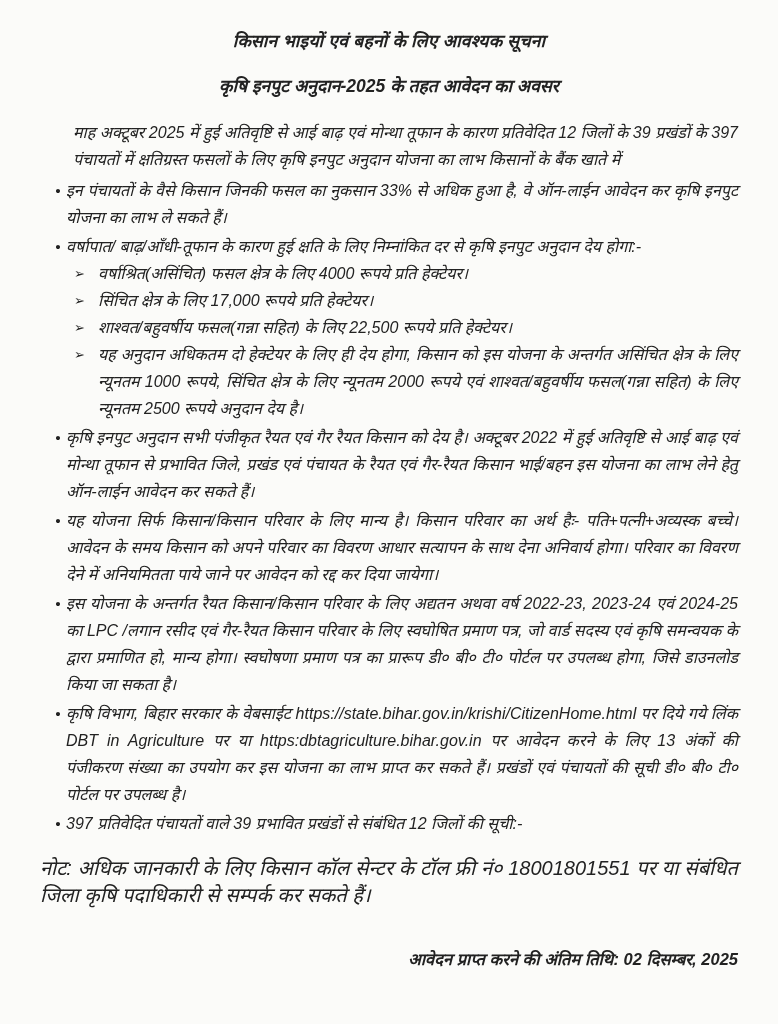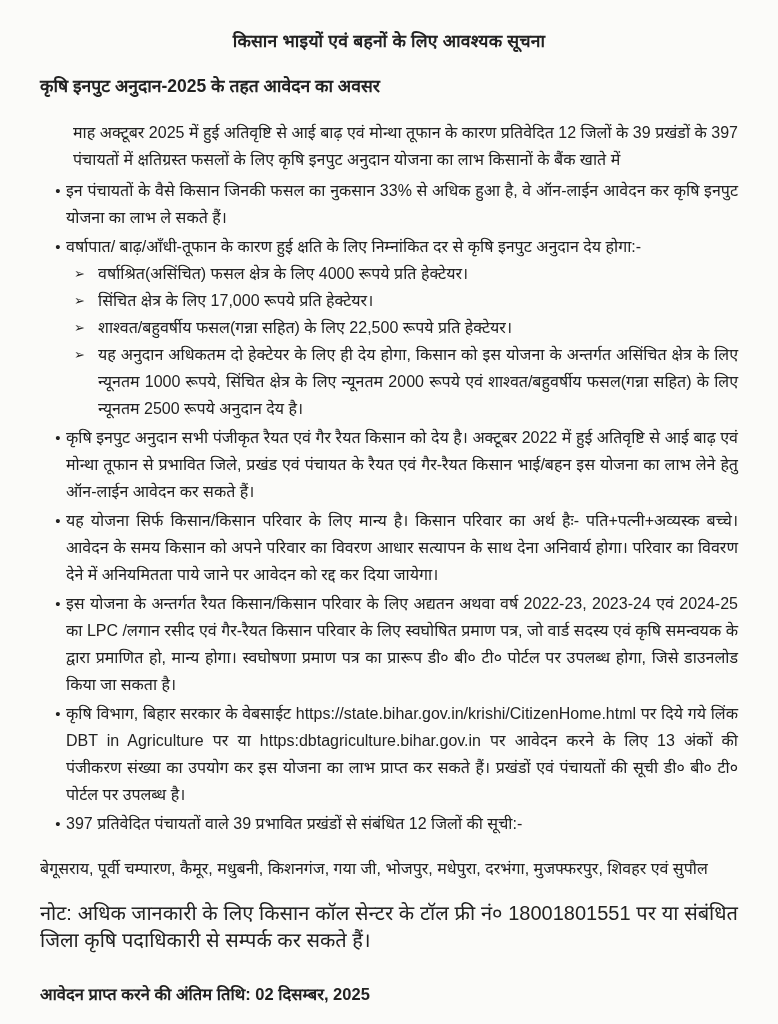--- a/index.html
+++ b/index.html
@@ -1,19 +1,19 @@
 <!DOCTYPE html>
 <html lang="hi" style="--ink: #222222; --paper: #fbfbf9;"><head>
 <meta charset="utf-8">
 <style>
   :root{
     --ink:#222222;
     --paper:#fbfbf9;
   }
-  *{margin:0;padding:0;box-sizing:border-box;}
+  *{margin:0;padding:0;box-sizing:border-box;font-style:italic;}
   html,body{width:778px;}
   body{
     width:778px;
     height:1024px;
     background:var(--paper);
     color:var(--ink);
     font-family:"Liberation Sans","DejaVu Sans",sans-serif;
     overflow:hidden;
   }
   .page{
@@ -23,20 +23,21 @@
     background:var(--paper);
   }
   .title{
     text-align:center;
     font-size:17.5px;
     font-weight:bold;
     letter-spacing:.2px;
     margin-top:6px;
   }
   .subtitle{
+    text-align:center;
     font-size:17.5px;
     font-weight:bold;
     margin-top:21px;
   }
   .intro{
     margin-top:22px;
     font-size:16px;
     line-height:27px;
     text-align:justify;
     margin-left:33px;
@@ -89,22 +90,22 @@
     font-size:16px;
     line-height:27px;
   }
   .note{
     margin-top:18px;
     font-size:20px;
     line-height:27px;
     text-align:justify;
   }
   .deadline{
-    margin-top:28px;
-    text-align:left;
+    margin-top:38px;
+    text-align:right;
     font-size:16.5px;
     font-weight:bold;
   }
 </style>
 </head>
 <body>
 
 <div class="page">
 
   <div class="title">किसान भाइयों एवं बहनों के लिए आवश्यक सूचना</div>
@@ -164,19 +165,18 @@
       <span class="b-body">कृषि विभाग, बिहार सरकार के वेबसाईट https://state.bihar.gov.in/krishi/CitizenHome.html पर दिये गये लिंक DBT in Agriculture  पर या https:dbtagriculture.bihar.gov.in पर आवेदन करने के लिए 13 अंकों की पंजीकरण संख्या का उपयोग कर इस योजना का लाभ प्राप्त कर सकते हैं। प्रखंडों एवं पंचायतों की सूची डी० बी० टी० पोर्टल पर उपलब्ध है।</span>
     </li>
 
     <li>
       <span class="b-marker">•</span>
       <span class="b-body">397 प्रतिवेदित पंचायतों वाले 39 प्रभावित प्रखंडों से संबंधित 12 जिलों की सूची:-</span>
     </li>
 
   </ul>
 
-  <p class="districts">बेगूसराय, पूर्वी चम्पारण, कैमूर, मधुबनी, किशनगंज, गया जी, भोजपुर, मधेपुरा, दरभंगा, मुजफ्फरपुर, शिवहर एवं सुपौल</p>
 
   <p class="note">नोट: अधिक जानकारी के लिए किसान कॉल सेन्टर के टॉल फ्री नं० 18001801551 पर या संबंधित जिला कृषि पदाधिकारी से सम्पर्क कर सकते हैं।</p>
 
   <p class="deadline">आवेदन प्राप्त करने की अंतिम तिथि: 02 दिसम्बर, 2025</p>
 
 </div>
 
 </body></html>

